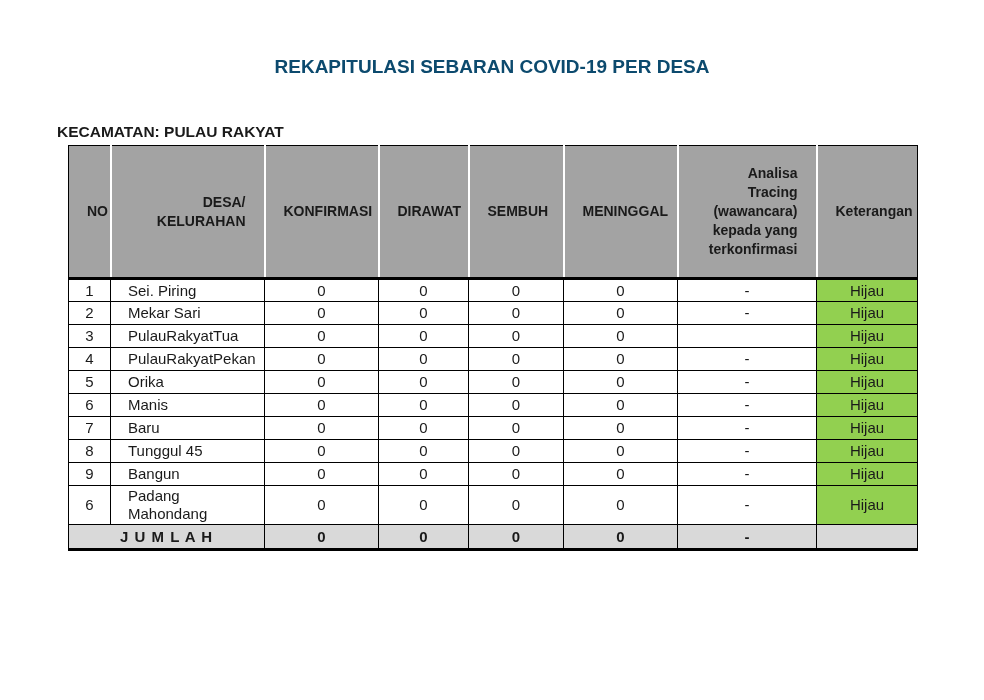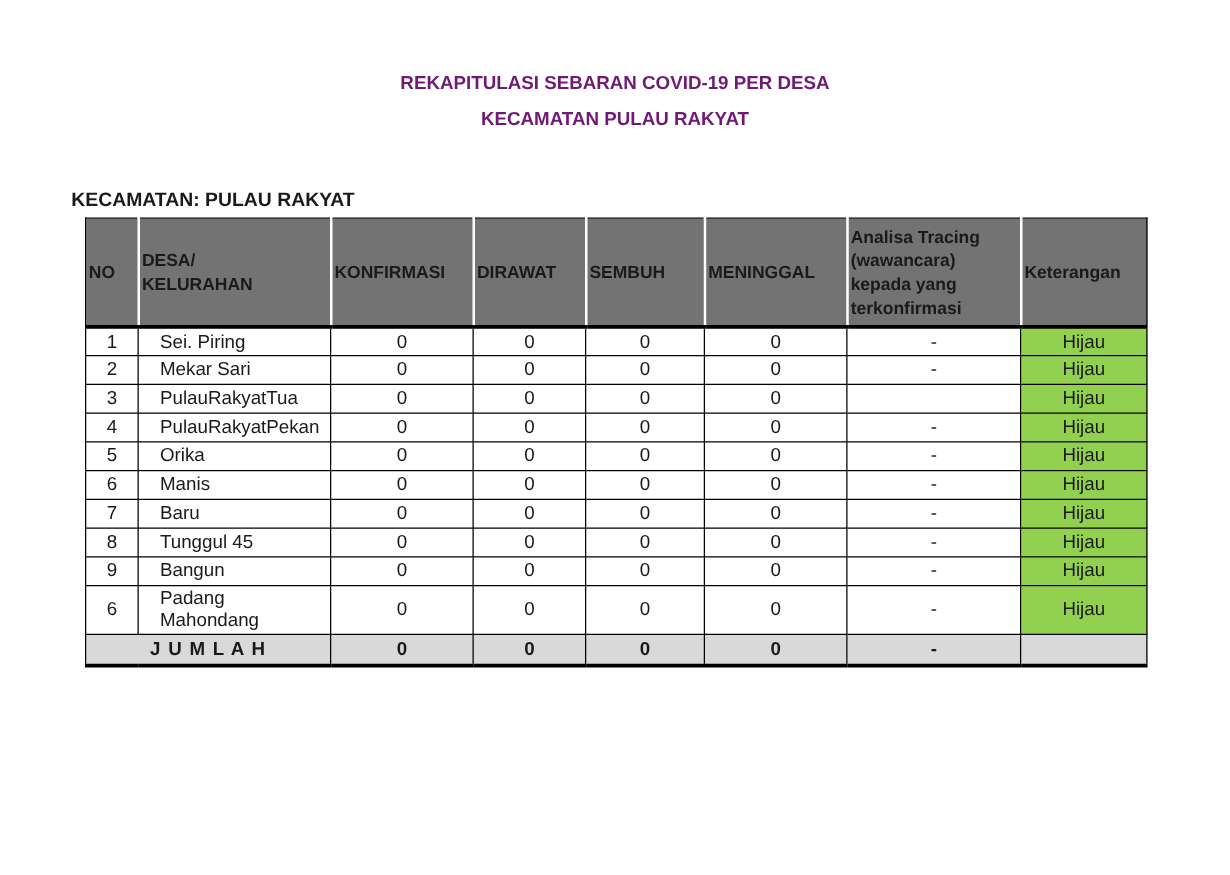--- a/index.html
+++ b/index.html
@@ -9,51 +9,51 @@
     background: #ffffff;
     font-family: "Liberation Sans", sans-serif;
     color: #1a1a1a;
     overflow: hidden;
   }
   .title-block {
     padding-top: 52px;
     text-align: center;
   }
   .title-line {
-    font-size: 15px;
+    font-size: 19px;
     font-weight: bold;
     line-height: 29px;
-    color: #701a75;
+    color: #0c4a6e;
   }
   .section-label {
     margin: 42px 0 4px 57px;
     font-size: 15.5px;
     font-weight: bold;
   }
   table.report {
     margin-left: 68px;
     width: 849px;
     border-collapse: collapse;
     table-layout: fixed;
     border: 1px solid #000;
   }
   thead tr { height: 87px; }
   th {
-    background: #737373;
+    background: #a3a3a3;
     font-size: 14px;
     font-weight: bold;
-    text-align: left;
+    text-align: right;
     vertical-align: middle;
     white-space: pre-line;
     line-height: 19px;
     border-left: 2px solid #ffffff;
     border-right: 2px solid #ffffff;
     border-top: 1px solid #000000;
     border-bottom: 3px solid #000000;
-    padding: 2px;
+    padding: 18px;
   }
   th:first-child { border-left: 1px solid #000; }
   th:last-child { border-right: 1px solid #000; }
   td {
     border: 1px solid #000;
     font-size: 15px;
     line-height: 18px;
     text-align: center;
     vertical-align: middle;
     padding: 1px 2px;
@@ -80,21 +80,20 @@
     font-weight: bold;
     border-bottom: 3px solid #000;
   }
   td.total-label { letter-spacing: 1px; text-align: center; }
 </style>
 </head>
 <body>
 
 <div class="title-block" data-name="report-title-block">
   <div class="title-line" data-name="report-title-line1">REKAPITULASI SEBARAN COVID-19 PER DESA</div>
-  <div class="title-line" data-name="report-title-line2">KECAMATAN PULAU RAKYAT</div>
 </div>
 
 <div class="section-label" data-name="kecamatan-label">KECAMATAN: PULAU RAKYAT</div>
 
 <table class="report" data-name="covid-distribution-table">
   <colgroup>
     <col style="width:42px">
     <col style="width:154px">
     <col style="width:114px">
     <col style="width:90px">

